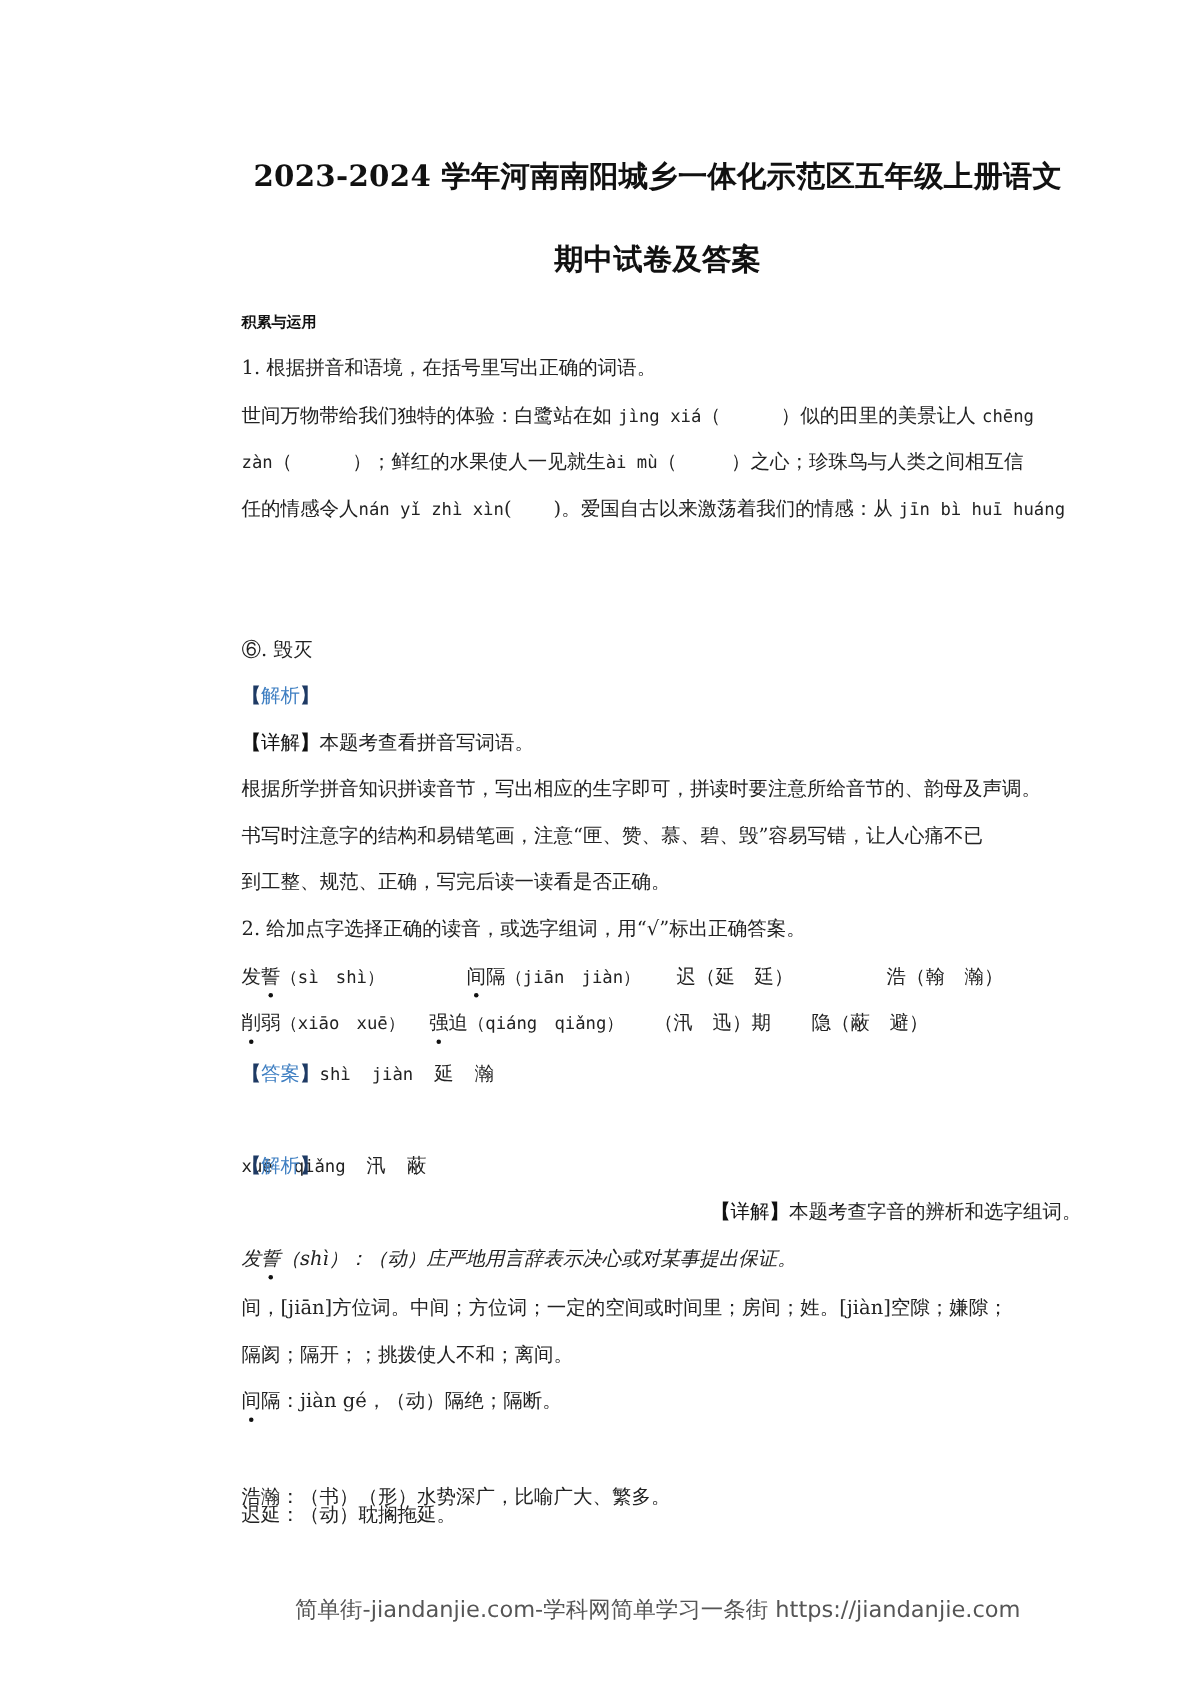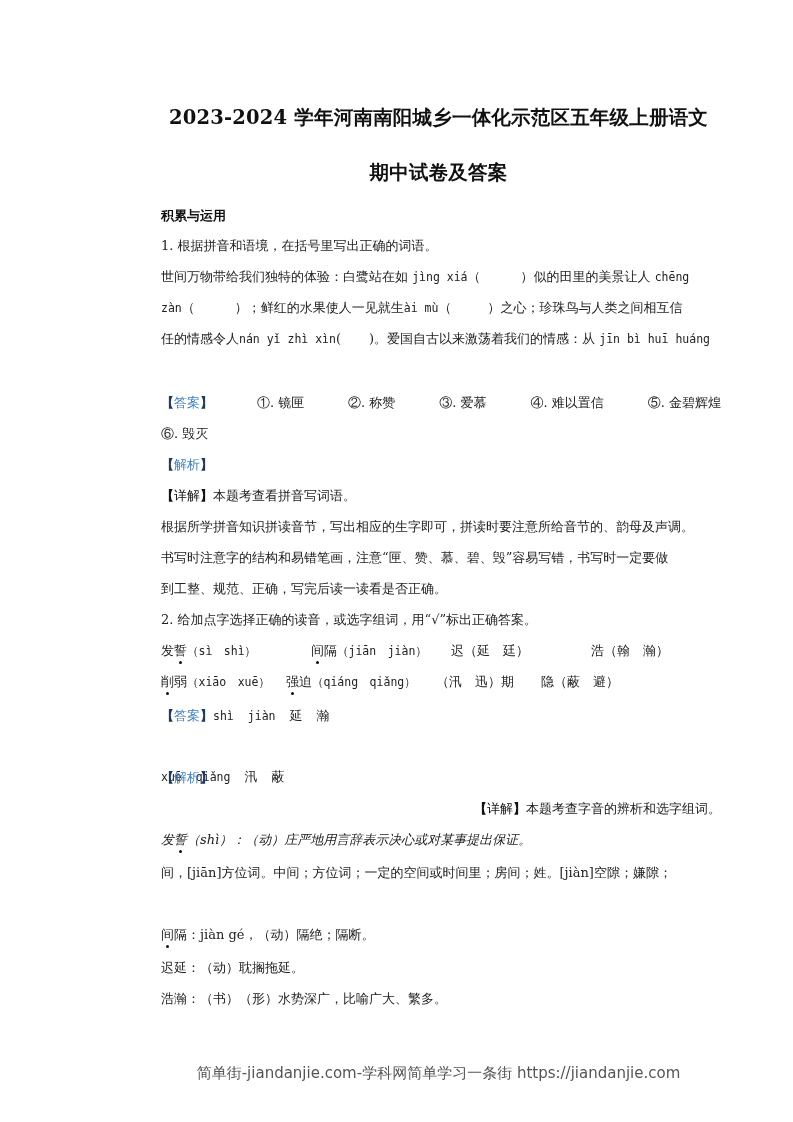--- a/index.html
+++ b/index.html
@@ -15,21 +15,21 @@
       font-size: 19.5px; color: #111; letter-spacing: 0.2px;
     }
     .title.l1 { top: 104px; }
     .title.l2 { top: 159px; }
     .line {
       position: absolute; left: 119px; width: 560px;
       font-size: 13px; line-height: 18px; white-space: nowrap;
       font-family: "DejaVu Serif", serif; color: #222;
     }
     .line.just { display: flex; justify-content: space-between; }
-    .section-heading { font-weight: bold; font-family: Liberation Serif, serif; font-size: 13px; color: #111; }
+    .section-heading { font-weight: bold; font-family: Liberation Serif, serif; font-size: 10px; color: #111; }
     .label { color: #3f7fc2; }
     .label .br { color: #1e3a64; font-weight: bold; }
     .detail-label { color: #111; }
     .detail-label .br { font-weight: bold; }
     .py { font-family: "DejaVu Sans Mono", "Liberation Mono", monospace; font-size: 11.5px; }
     .blank { display: inline-block; }
     .dotted { position: relative; display: inline-block; }
     .dotted::after {
       content: ""; position: absolute; left: 50%; bottom: -4px; width: 3px; height: 3px;
       margin-left: -1.5px; border-radius: 50%; background: #111;
@@ -58,40 +58,32 @@
 
   <div class="line" style="top:268px;">
     <span>世间万物带给我们独特的体验：白鹭站在如 </span><span class="py">jìng xiá</span><span>（</span><span class="blank" style="width:40px;"></span><span>）似的田里的美景让人 </span><span class="py">chēng</span>
   </div>
 
   <div class="line" style="top:330px;">
     <span>任的情感令人</span><span class="py">nán yǐ zhì xìn</span><span>(</span><span class="blank" style="width:28px;"></span><span>)。爱国自古以来激荡着我们的情感：从 </span><span class="py">jīn bì huī huáng</span>
   </div>
 
 
-  <div class="line just" style="top:394px;">
-    <span class="label"><span class="br">【</span><span>答案</span><span class="br">】</span></span>
-    <span>①. 镜匣</span>
-    <span>②. 称赞</span>
-    <span>③. 爱慕</span>
-    <span>④. 难以置信</span>
-    <span>⑤. 金碧辉煌</span>
-  </div>
   <div class="line" style="top:425px;">⑥. 毁灭</div>
 
   <div class="line" style="top:456px;">
     <span class="label"><span class="br">【</span><span>解析</span><span class="br">】</span></span>
   </div>
 
   <div class="line" style="top:487px;">
     <span class="detail-label"><span class="br">【</span><span>详解</span><span class="br">】</span></span><span>本题考查看拼音写词语。</span>
   </div>
 
   <div class="line" style="top:518px;">根据所学拼音知识拼读音节，写出相应的生字即可，拼读时要注意所给音节的、韵母及声调。</div>
-  <div class="line" style="top:549px;">书写时注意字的结构和易错笔画，注意“匣、赞、慕、碧、毁”容易写错，书写时一定要做</div>
+  <div class="line" style="top:549px;">书写时注意字的结构和易错笔画，注意“匣、赞、慕、碧、毁”容易写错，让人心痛不已</div>
   <div class="line" style="top:580px;">到工整、规范、正确，写完后读一读看是否正确。</div>
 
   <div class="line" style="top:611px;">2. 给加点字选择正确的读音，或选字组词，用“√”标出正确答案。</div>
 
   <div class="line" style="top:642px;">
     <span style="display:inline-block;width:150px;"><span>发</span><span class="dotted">誓</span><span class="py">（sì　shì）</span></span><span style="display:inline-block;width:140px;"><span class="dotted">间</span><span>隔</span><span class="py">（jiān　jiàn）</span></span><span style="display:inline-block;width:140px;"><span>迟</span><span>（延　廷）</span></span><span style="display:inline-block;"><span>浩</span><span>（翰　瀚）</span></span>
   </div>
 
   <div class="line" style="top:673px;">
     <span style="display:inline-block;width:125px;"><span class="dotted">削</span><span>弱</span><span class="py">（xiāo　xuē）</span></span><span style="display:inline-block;width:150px;"><span class="dotted">强</span><span>迫</span><span class="py">（qiáng　qiǎng）</span></span><span style="display:inline-block;width:105px;"><span>（汛　迅）期</span></span><span style="display:inline-block;"><span>隐</span><span>（蔽　避）</span></span>
@@ -110,20 +102,21 @@
   </div>
 
   <div class="line" style="top:800px;text-align:right;">
     <span class="detail-label"><span class="br">【</span><span>详解</span><span class="br">】</span></span><span>本题考查字音的辨析和选字组词。</span>
   </div>
 
   <div class="line" style="top:831px;font-style:italic;">
     <span>发</span><span class="dotted">誓</span><span>（shì）：（动）庄严地用言辞表示决心或对某事提出保证。</span>
   </div>
   <div class="line" style="top:864px;">间，[jiān]方位词。中间；方位词；一定的空间或时间里；房间；姓。[jiàn]空隙；嫌隙；</div>
+  <div class="line" style="top:895px;">隔阂；隔开；；挑拨使人不和；离间。</div>
   <div class="line" style="top:926px;">
     <span class="dotted">间</span><span>隔：jiàn gé，（动）隔绝；隔断。</span>
   </div>
-  <div class="line" style="top:959px;">迟延：（动）耽搁拖延。</div>
+  <div class="line" style="top:1002px;font-family:Liberation Mono, monospace;">迟延：（动）耽搁拖延。</div>
   <div class="line" style="top:990px;">浩瀚：（书）（形）水势深广，比喻广大、繁多。</div>
 
   <div class="footer">简单街-jiandanjie.com-学科网简单学习一条街 https://jiandanjie.com</div>
 </div>
 
 </body></html>

